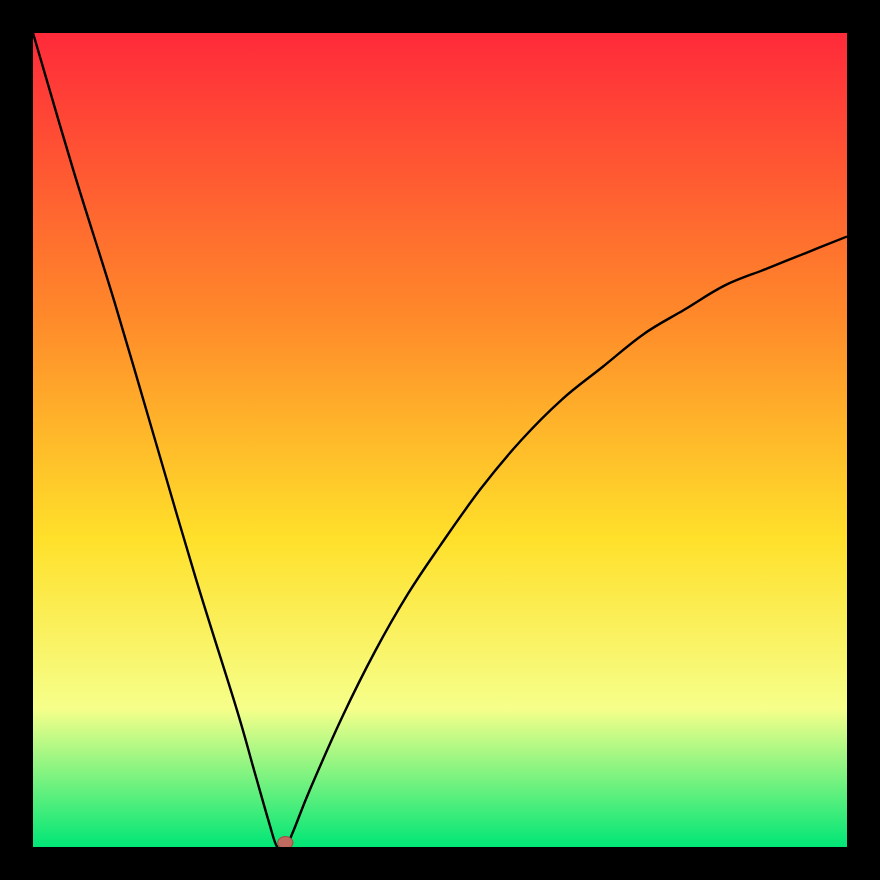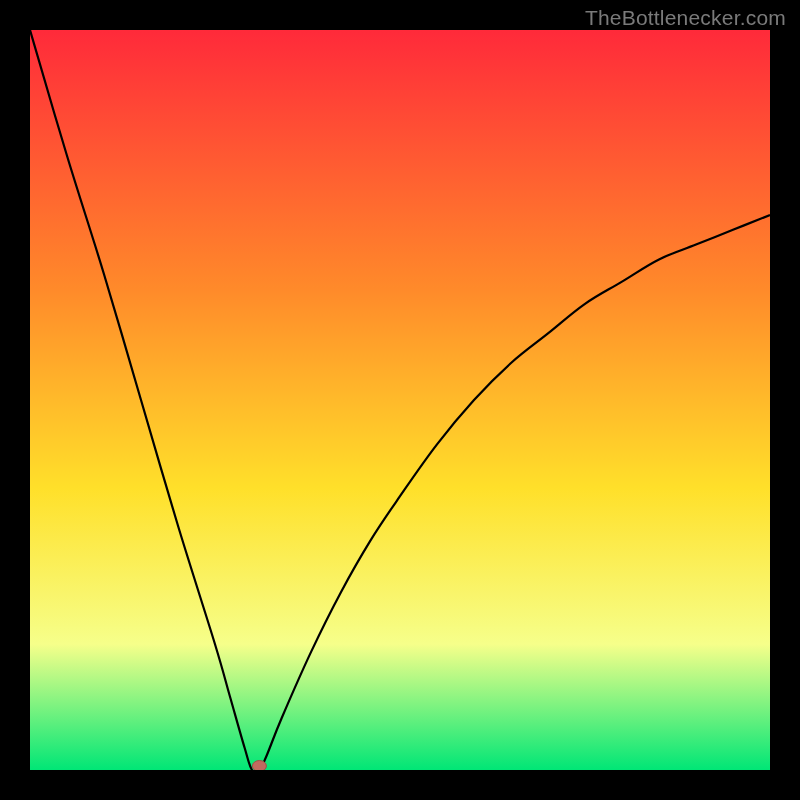--- a/index.html
+++ b/index.html
@@ -32,21 +32,20 @@
     font-size: 21px;
     font-weight: 400;
     letter-spacing: 0.2px;
   }
   svg { display: block; }
 </style>
 </head>
 <body>
 
 <div class="container">
-  <div class="watermark">TheBottlenecker.com</div>
 
   <div class="plot-area">
     <svg id="chart-svg" width="740" height="740" viewBox="0 0 740 740">
       <defs>
         <linearGradient id="bg-grad" x1="0" y1="0" x2="0" y2="1">
           <stop id="gstop0" offset="0%" stop-color="#ff2a3a"></stop>
           <stop id="gstop1" offset="35%" stop-color="#ff8a2a"></stop>
           <stop id="gstop2" offset="62%" stop-color="#ffe02a"></stop>
           <stop id="gstop3" offset="83%" stop-color="#f6ff8a"></stop>
           <stop id="gstop4" offset="100%" stop-color="#00e676"></stop>

